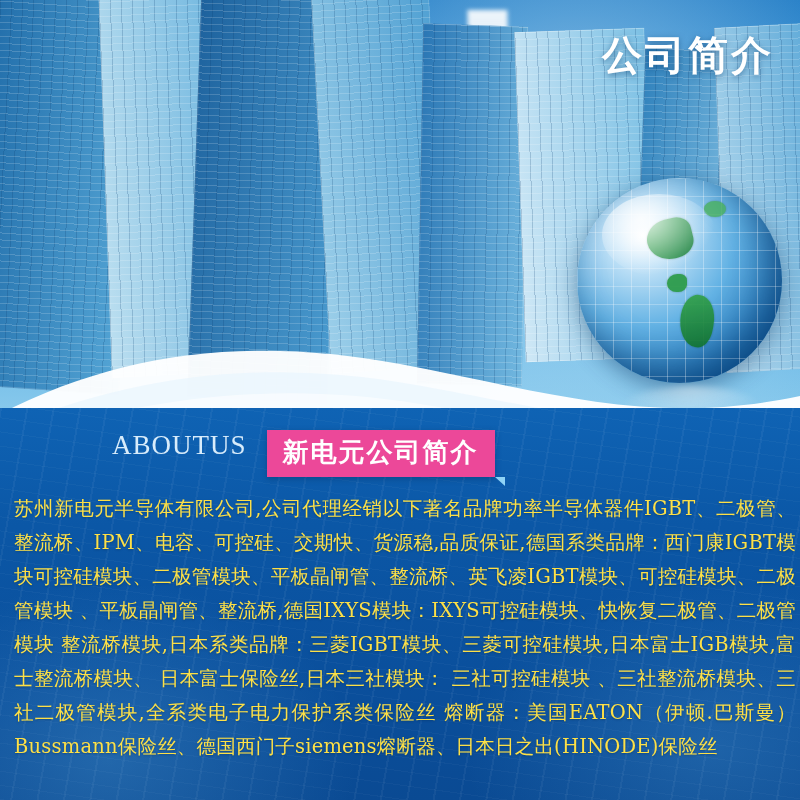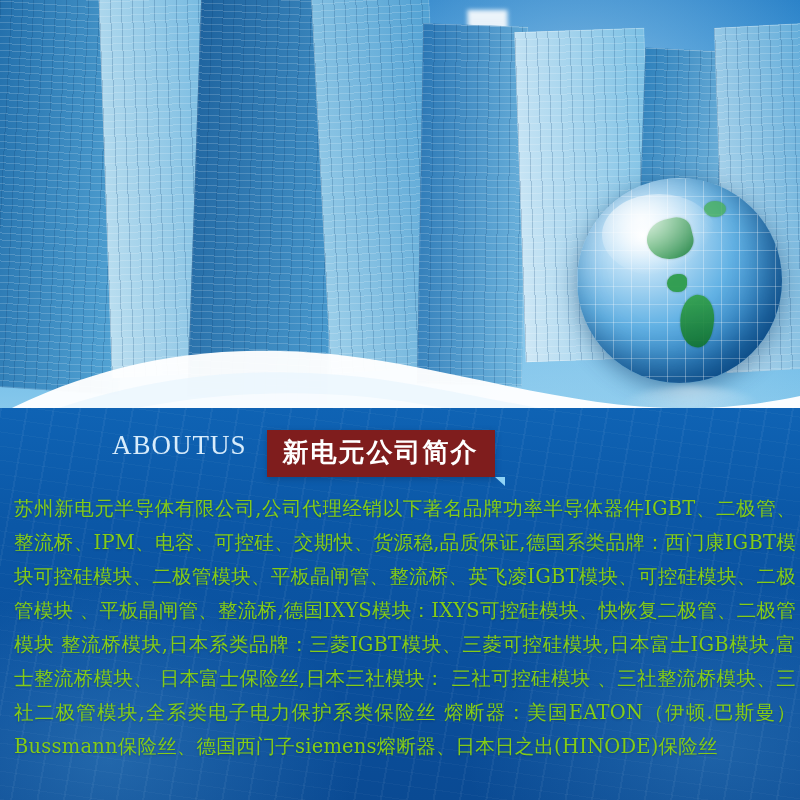--- a/index.html
+++ b/index.html
@@ -197,21 +197,21 @@
   .aboutus {
     color: #d8ecfb;
     font-size: 27px;
     letter-spacing: 1px;
     font-family: "Liberation Serif", serif;
     font-weight: normal;
     padding-right: 6px;
   }
   .cn-tag {
     position: relative;
-    background: #7f1d1d;
+    background: #ec4899;
     color: #ffffff;
     font-size: 26px;
     font-weight: bold;
     padding: 5px 16px 7px 16px;
     letter-spacing: 2px;
     font-family: "DejaVu Sans", "Liberation Sans", sans-serif;
     box-shadow: 0 2px 6px rgba(5,40,80,0.35);
   }
   .cn-tag .corner {
     position: absolute;
@@ -221,21 +221,21 @@
     border-left: 10px solid transparent;
     border-top: 9px solid #8fd3f6;
   }
 
   
   .body-text {
     position: absolute;
     left: 14px;
     top: 492px;
     width: 782px;
-    color: #84cc16;
+    color: #fde047;
     font-size: 19.5px;
     line-height: 34px;
     letter-spacing: 0.2px;
     text-align: justify;
     font-family: "DejaVu Serif", "Liberation Serif", serif;
     z-index: 5;
     text-shadow: 0 1px 2px rgba(3,35,70,0.35);
   }
 </style>
 </head>
@@ -261,20 +261,21 @@
       <div class="meridians"></div>
       <div class="land l-na"></div>
       <div class="land l-ca"></div>
       <div class="land l-sa"></div>
       <div class="land l-gr"></div>
       <div class="gloss"></div>
     </div>
   </div>
   <div class="globe-reflection"></div>
 
+  <div class="top-title">公司简介</div>
 
   <svg class="wave" viewBox="0 0 800 140" preserveAspectRatio="none">
     <path d="M0,96 C120,34 250,18 400,46 C540,72 650,110 800,78 L800,140 L0,140 Z" fill="#ffffff" opacity="0.96"></path>
     <path d="M0,112 C130,58 260,40 410,66 C560,92 660,124 800,96 L800,140 L0,140 Z" fill="#eaf5fd" opacity="0.75"></path>
     <path d="M0,126 C140,80 270,62 420,86 C570,110 670,136 800,116 L800,140 L0,140 Z" fill="#ffffff" opacity="0.55"></path>
   </svg>
 
   <div class="body-panel">
     <div class="faint-towers"></div>
     <div class="glow-left"></div>

